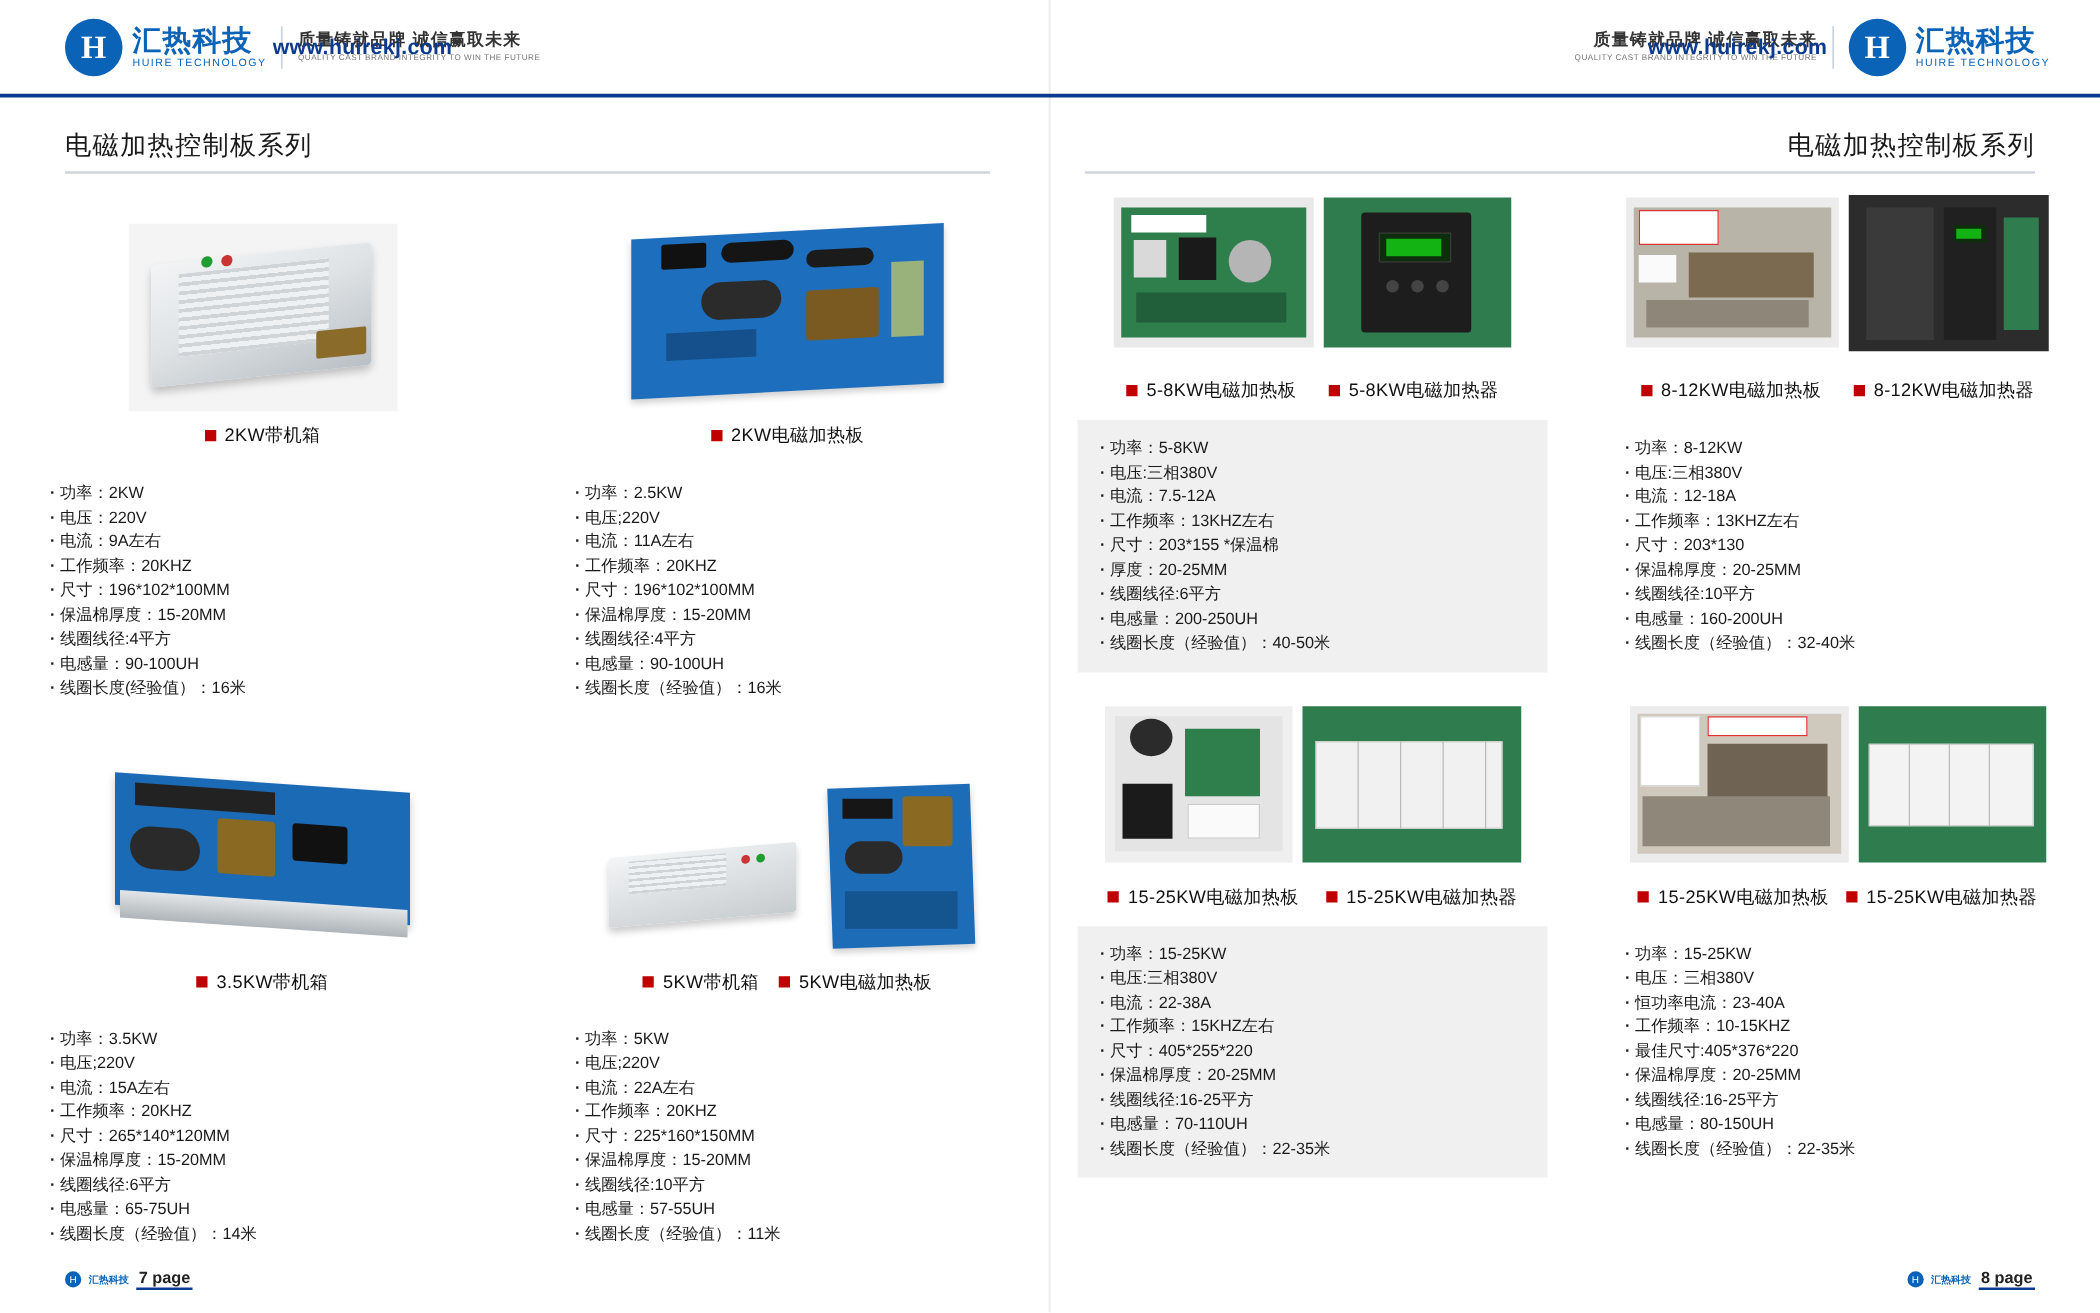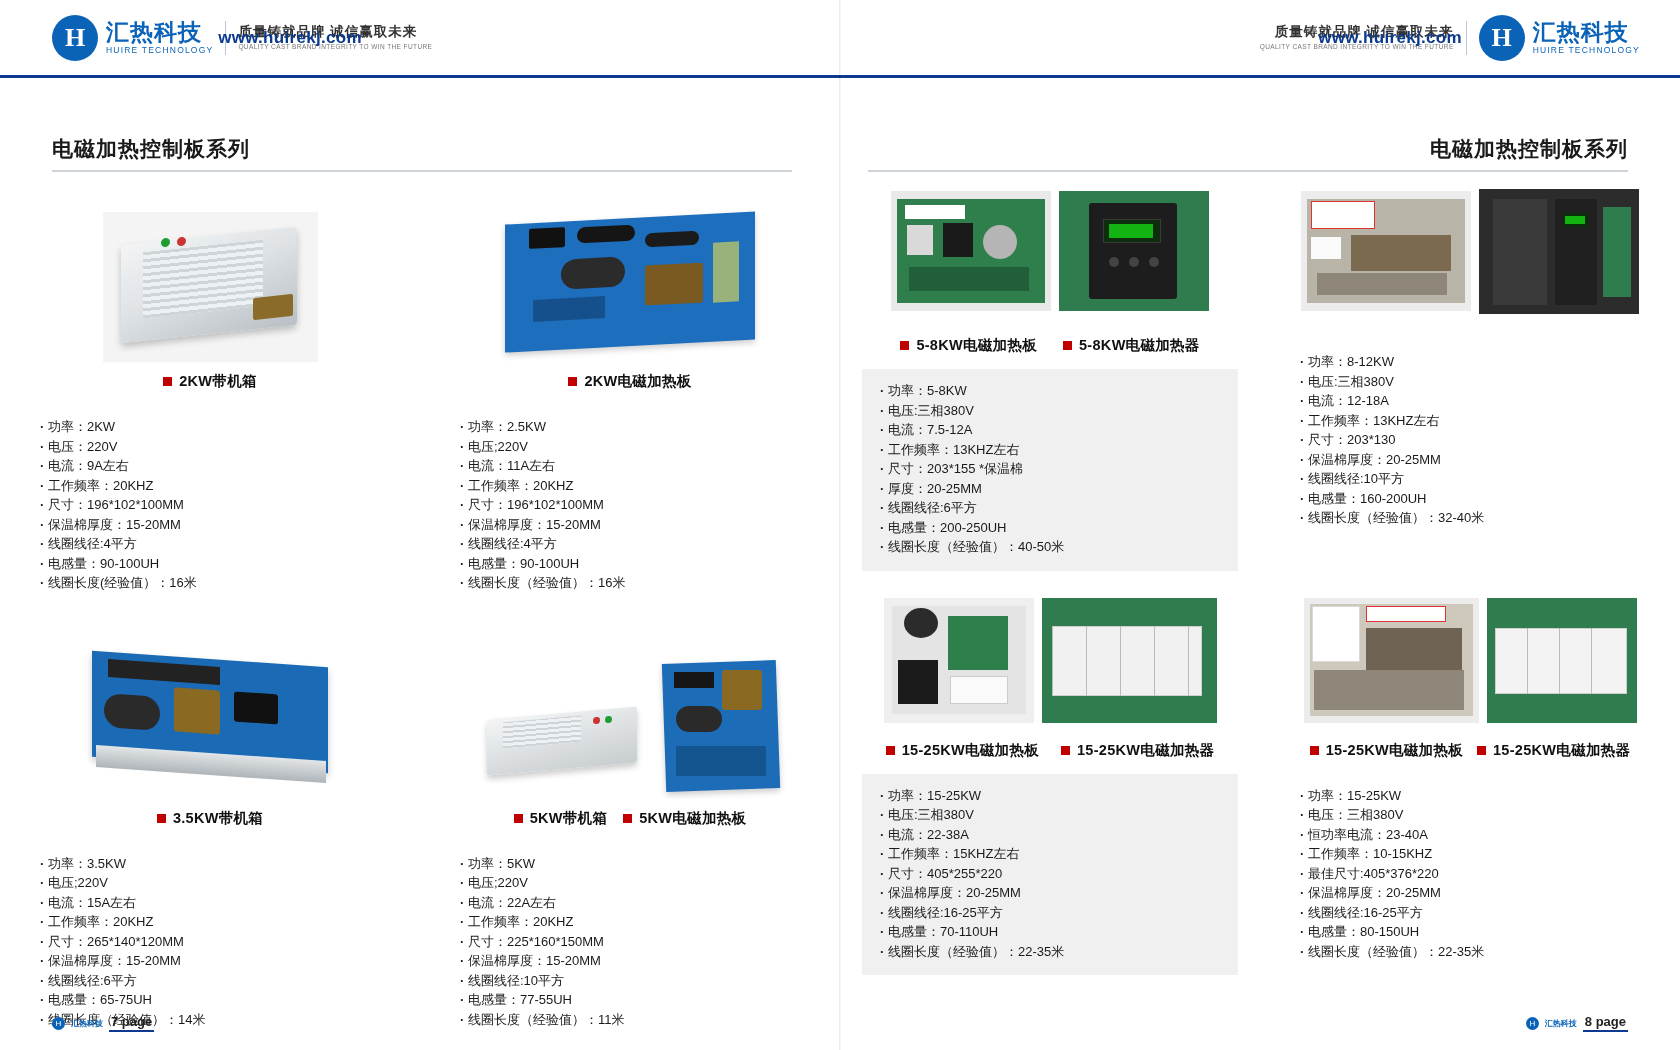--- a/index.html
+++ b/index.html
@@ -46,24 +46,23 @@
   .site-url {
     position: absolute; top: 28px; left: 0; width: 100%;
     text-align: center; font-size: 17px; color: #0b3a8e; font-weight: bold;
     letter-spacing: .3px;
   }
   .header .site-url.off-left { left: -130px; }
   .header .site-url.off-right { left: 130px; }
 
   
   .sec-title {
-    font-size: 21px; font-weight: bold; color: #1a1a1a;
+    font-size: 21px; font-weight: normal; color: #1a1a1a;
     letter-spacing: 1px; padding-bottom: 7px;
     display: inline-block;
-    margin-top: 33px;
   }
   .sec-wrap {
     margin: 24px 0 0 52px;
     border-bottom: 2px solid #cfd4da;
     width: 740px;
   }
   .sec-wrap.right {
     margin: 24px 52px 0 0; text-align: right; width: 760px;
     margin-left: auto;
   }
@@ -76,21 +75,21 @@
   .photo {
     background: #f2f2f2;
     border: 1px solid #e3e3e3;
     position: relative;
     overflow: hidden;
   }
 
   .cap-row { display: flex; justify-content: center; align-items: center; gap: 10px; margin-top: 10px; }
   .cap {
     display: flex; align-items: center; gap: 7px;
-    font-size: 14.5px; color: #111; font-weight: bold; letter-spacing: .3px;
+    font-size: 14.5px; color: #111; font-weight: normal; letter-spacing: .3px;
   }
   .cap .sq { width: 9px; height: 9px; background: #c00000; flex: none; }
 
   .specs {
     background: #f0f0f0;
     margin: 14px 22px 0 22px;
     padding: 12px 14px 14px 18px;
   }
   .specs.plain { background: transparent; }
   .specs li {
@@ -282,21 +281,21 @@
           </div>
         </div>
         <ul class="specs plain">
           <li>功率：5KW</li>
           <li>电压;220V</li>
           <li>电流：22A左右</li>
           <li>工作频率：20KHZ</li>
           <li>尺寸：225*160*150MM</li>
           <li>保温棉厚度：15-20MM</li>
           <li>线圈线径:10平方</li>
-          <li>电感量：77-55UH</li>
+          <li>电感量：57-55UH</li>
           <li>线圈长度（经验值）：11米</li>
         </ul>
       </div>
     </div>
 
     <div class="footer left">
       <div class="f-logo">H</div>
       <div class="f-mini">汇热科技</div>
       <div class="f-page">7 page</div>
     </div>
@@ -378,20 +377,30 @@
             <div style="position:absolute;left:16px;top:82px;width:130px;height:22px;background:#8e8679;"></div>
           </div>
           <div class="photo" style="width:160px;height:125px;background:#2c2c2c;border:none;">
             <div style="position:absolute;left:14px;top:10px;width:54px;height:106px;background:#3a3a3a;"></div>
             <div style="position:absolute;left:76px;top:10px;width:42px;height:106px;background:#202020;"></div>
             <div style="position:absolute;left:84px;top:24px;width:26px;height:14px;background:#0d2d0d;"></div>
             <div style="position:absolute;left:86px;top:27px;width:20px;height:8px;background:#14d414;opacity:.8;"></div>
             <div style="position:absolute;left:124px;top:18px;width:28px;height:90px;background:#2f7d4f;"></div>
           </div>
         </div>
+        <div class="cap-row" style="gap:26px;">
+          <div class="cap">
+            <span class="sq"></span>
+            <span>8-12KW电磁加热板</span>
+          </div>
+          <div class="cap">
+            <span class="sq"></span>
+            <span>8-12KW电磁加热器</span>
+          </div>
+        </div>
         <ul class="specs plain">
           <li>功率：8-12KW</li>
           <li>电压:三相380V</li>
           <li>电流：12-18A</li>
           <li>工作频率：13KHZ左右</li>
           <li>尺寸：203*130</li>
           <li>保温棉厚度：20-25MM</li>
           <li>线圈线径:10平方</li>
           <li>电感量：160-200UH</li>
           <li>线圈长度（经验值）：32-40米</li>

